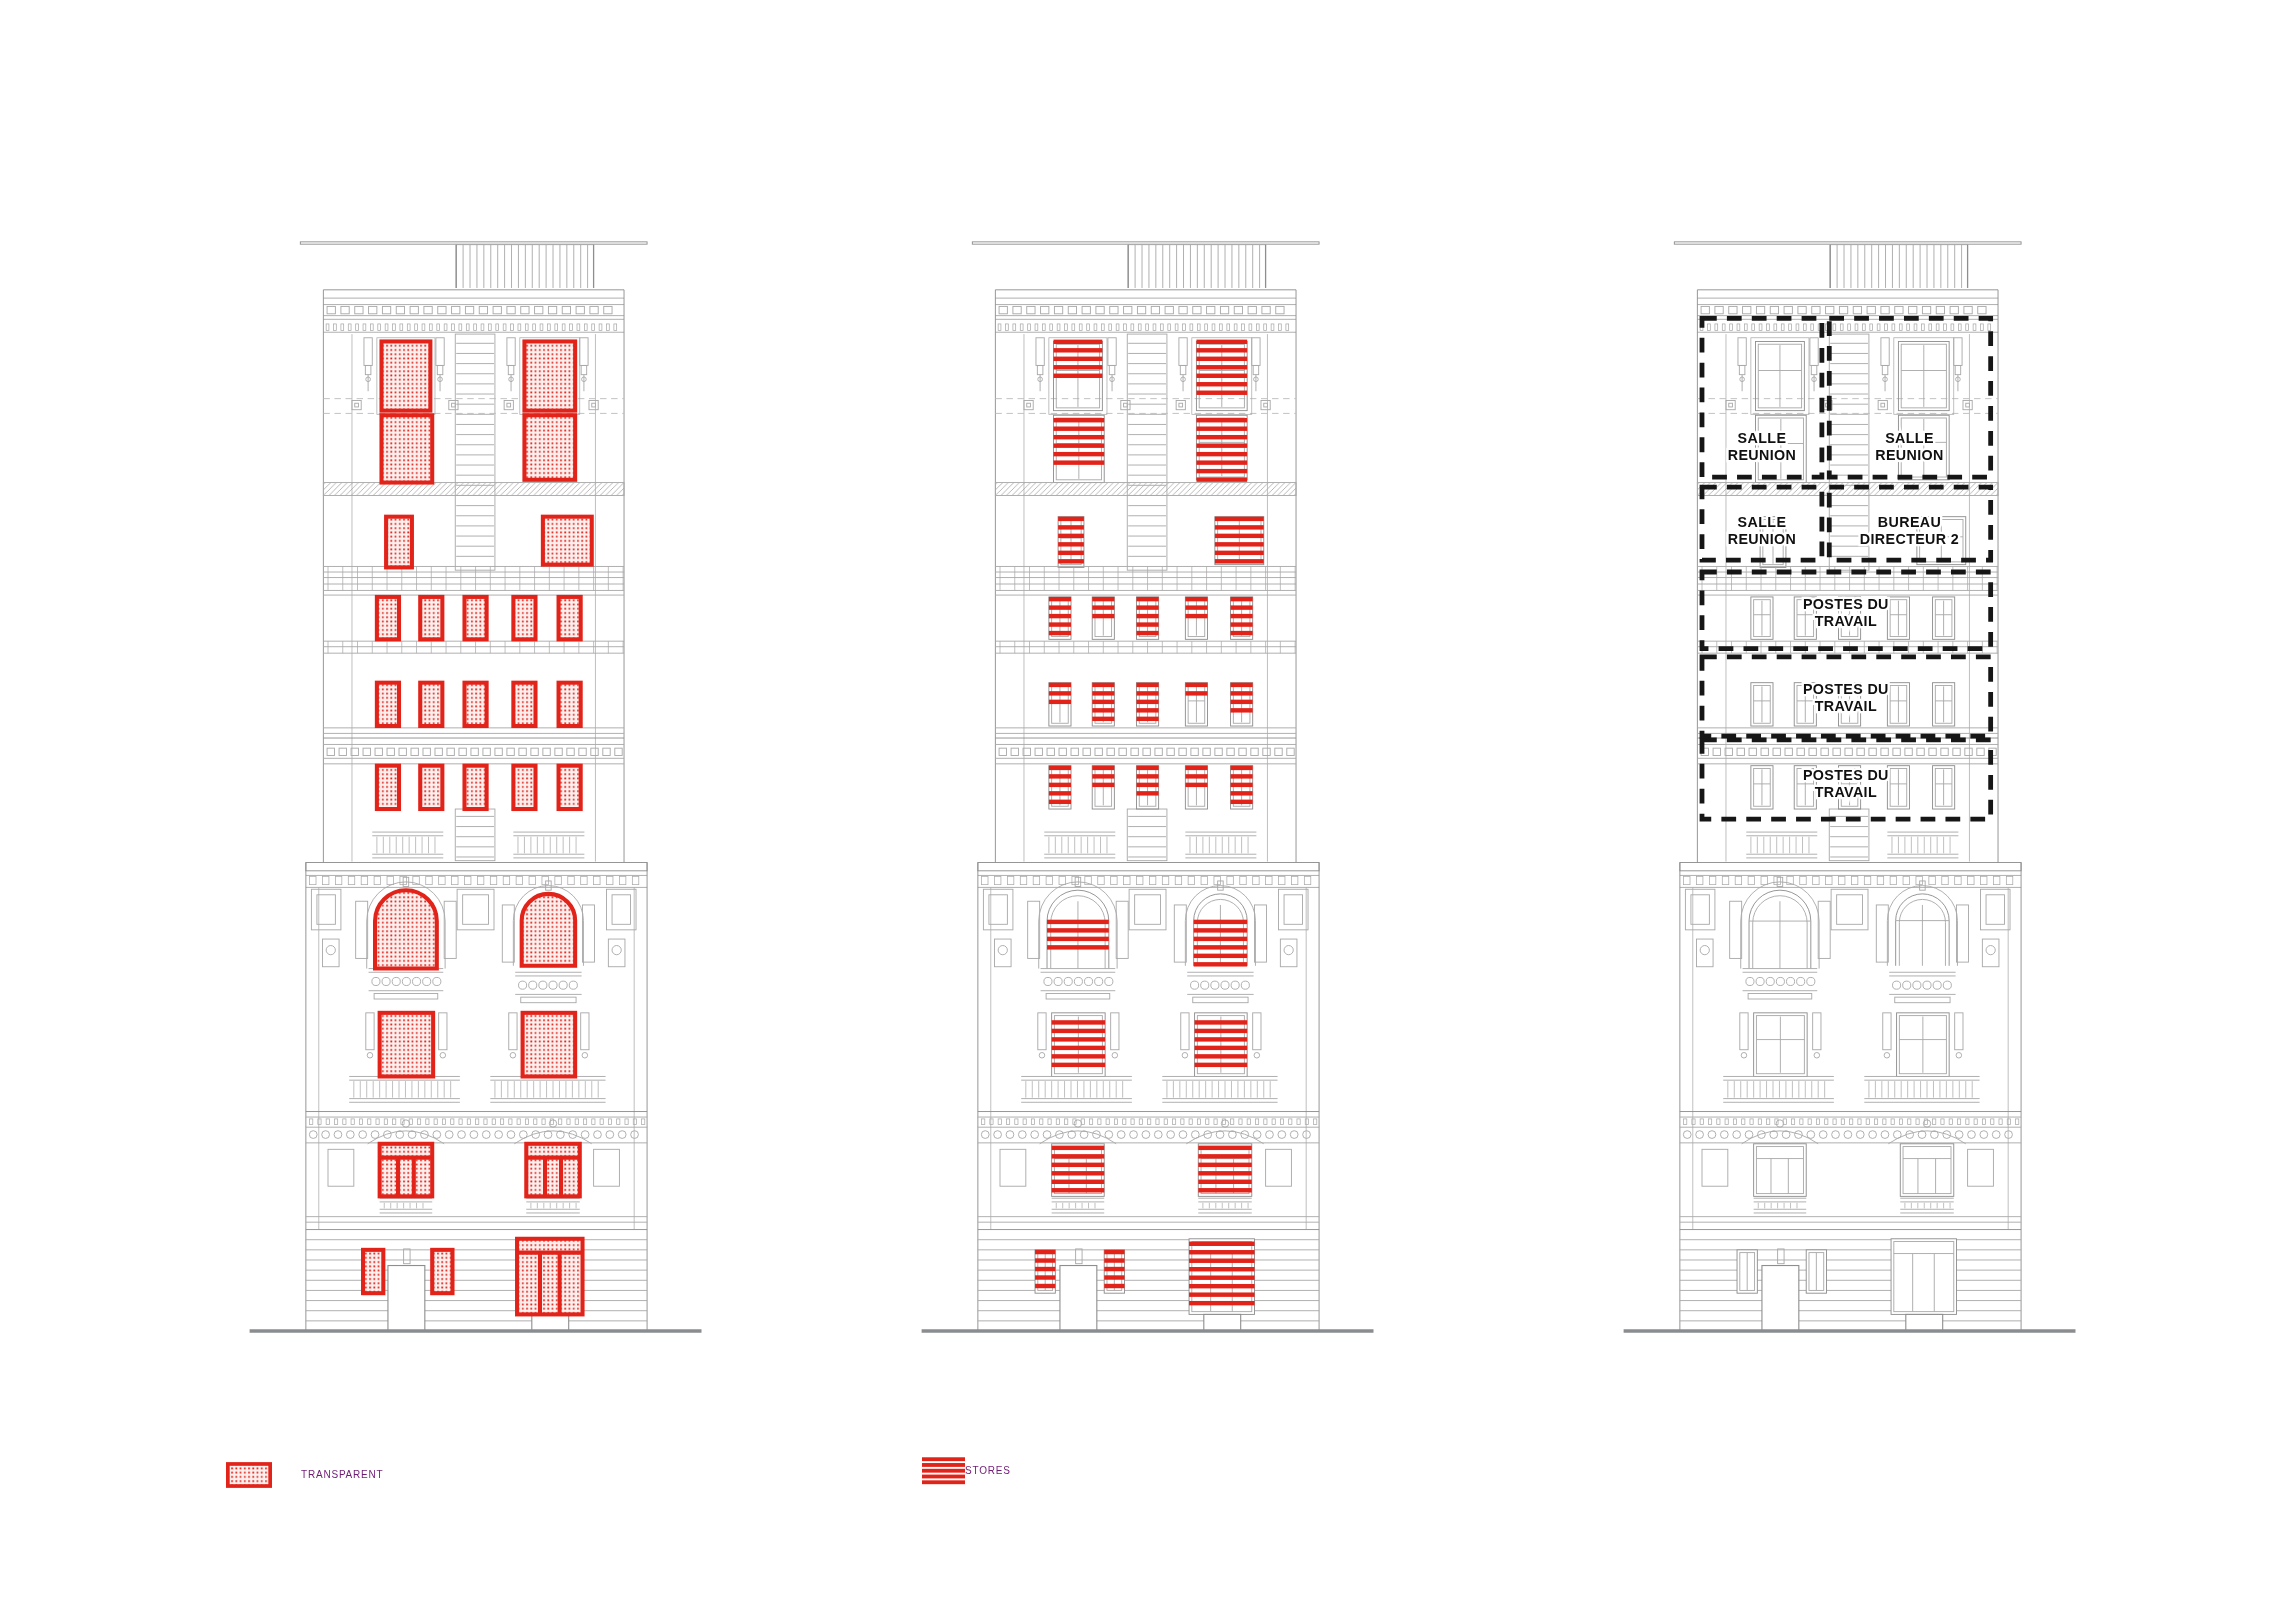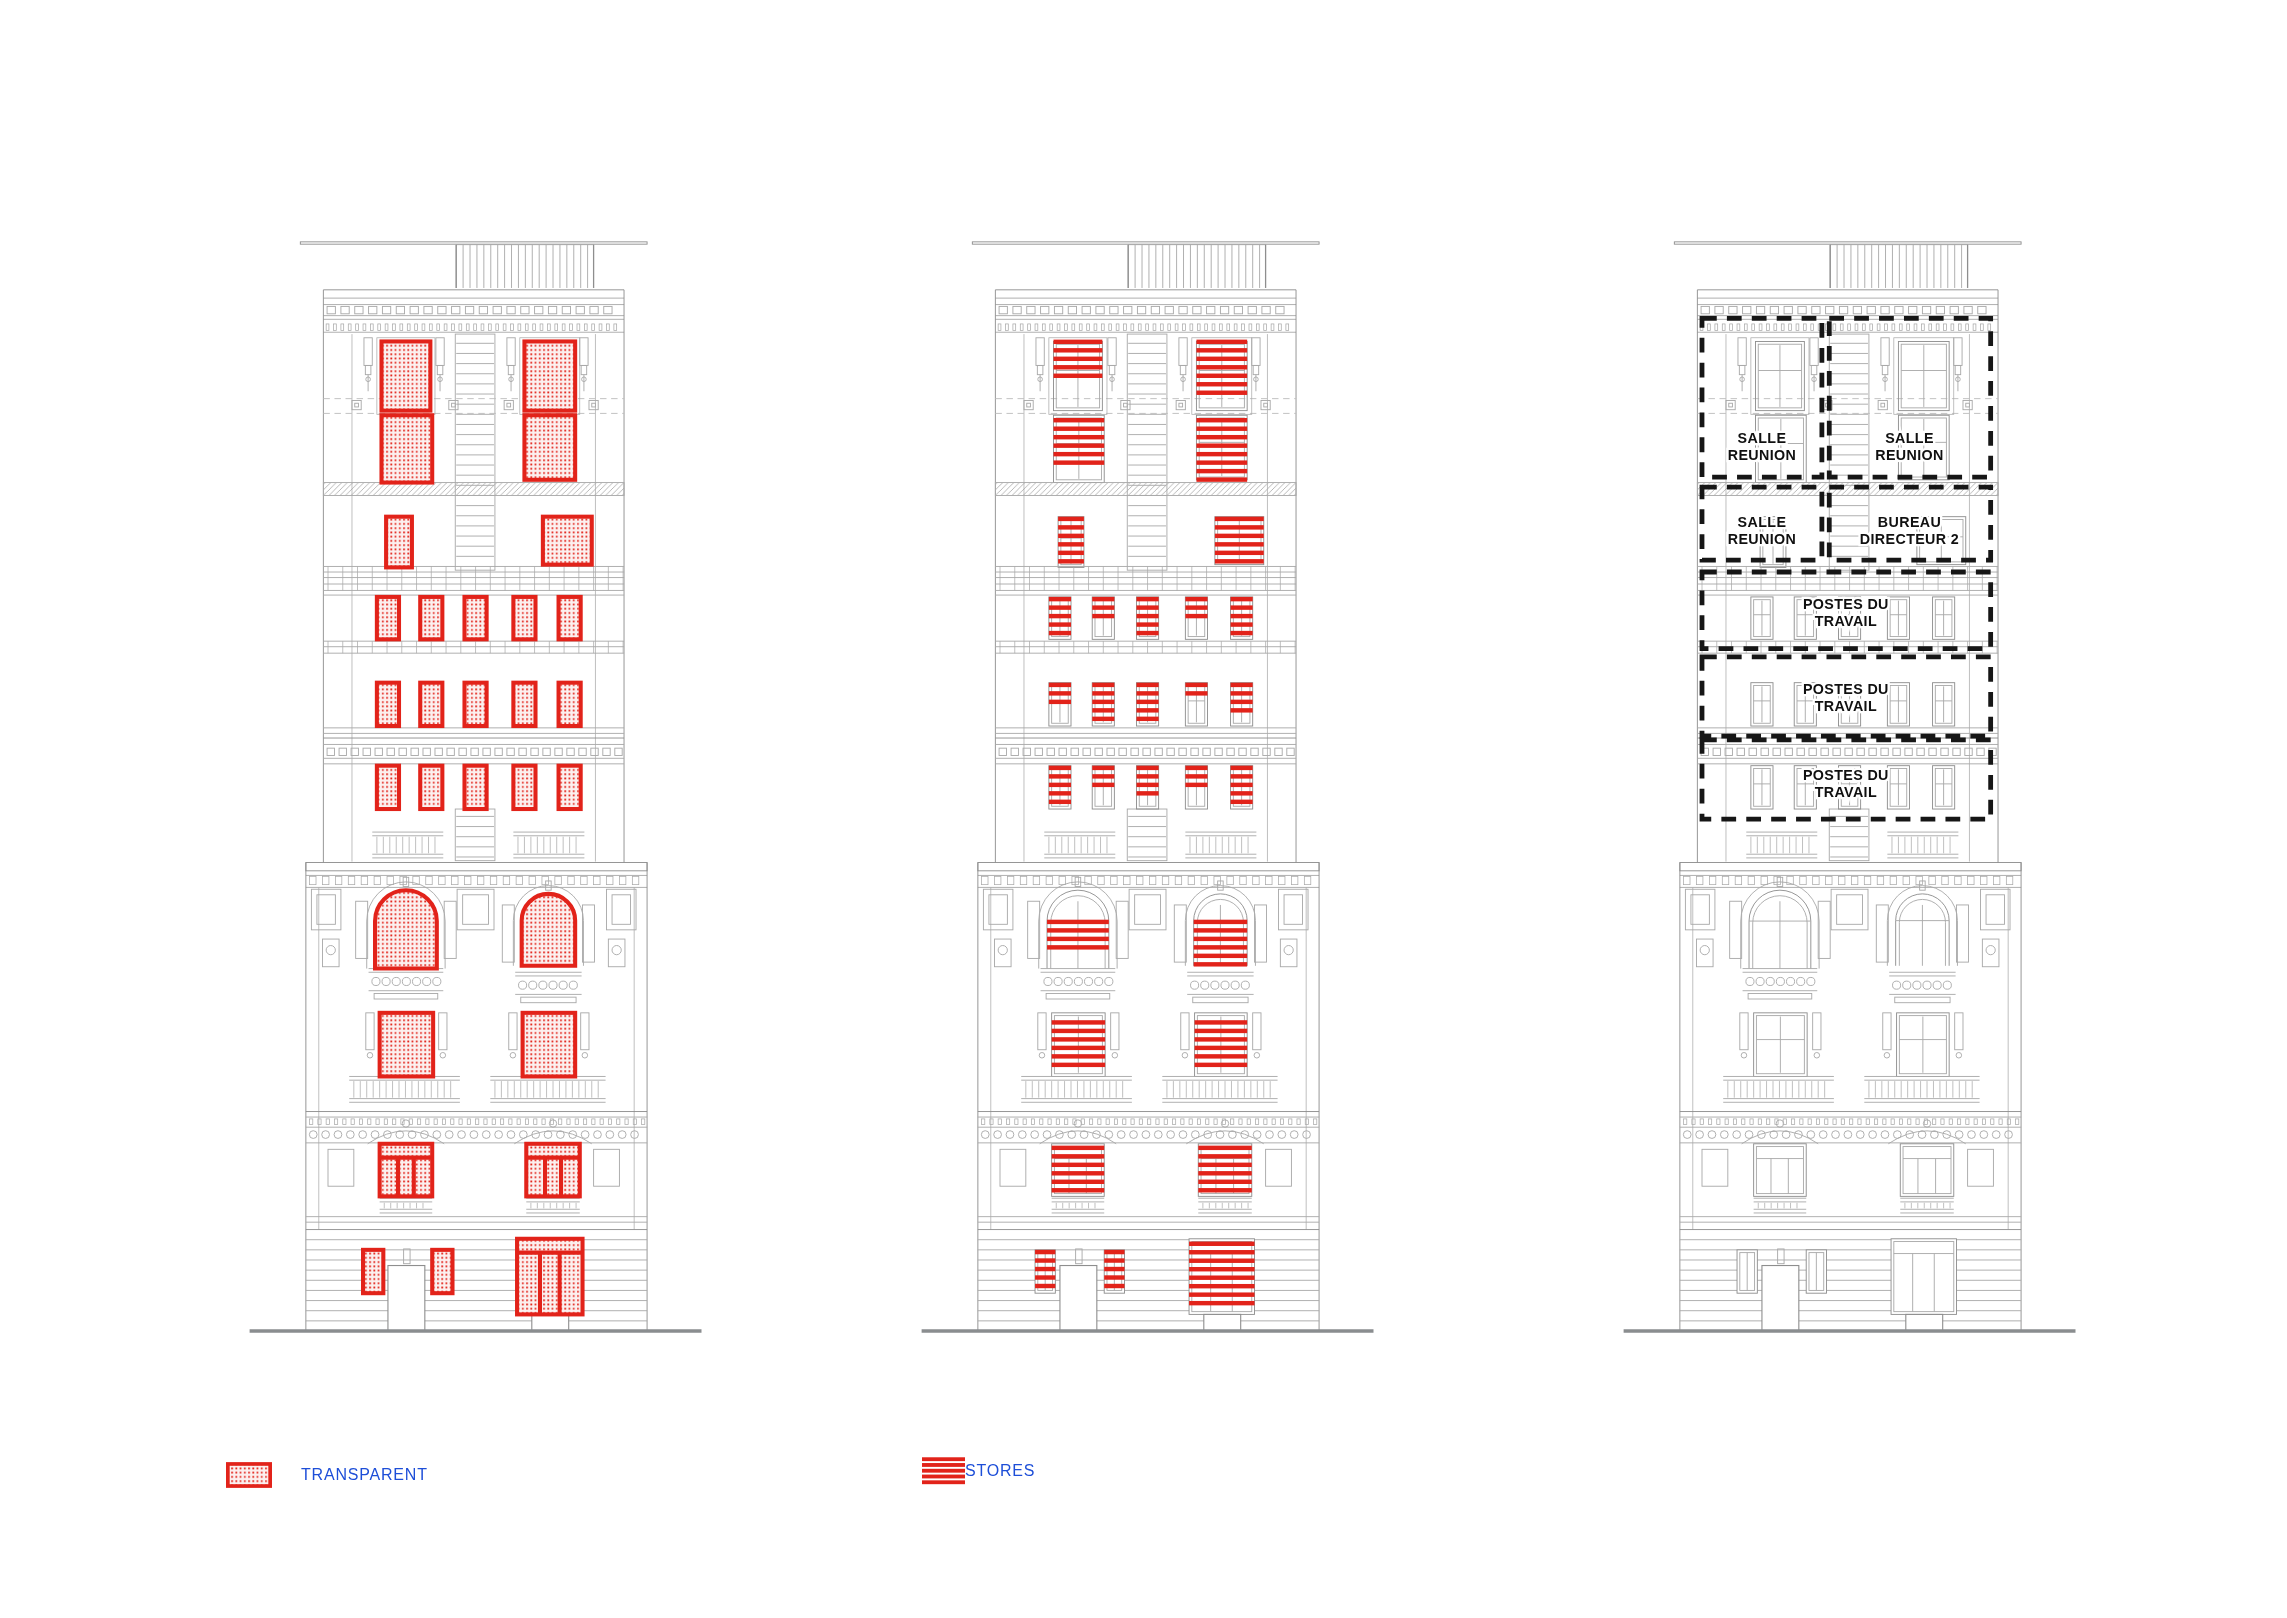--- a/index.html
+++ b/index.html
@@ -5,21 +5,21 @@
   html,body{margin:0;padding:0;background:#ffffff;}
   body{width:2288px;height:1619px;font-family:"Liberation Sans",sans-serif;}
   .canvas{position:relative;width:2288px;height:1589px;background:#fff;overflow:hidden;}
   .building{position:absolute;top:237px;width:498px;height:1121px;}
   .building svg{display:block;}
   .legend-item{position:absolute;display:flex;align-items:center;}
   #legend-transparent{left:226px;top:1462px;}
   #legend-transparent .legend-label{margin-left:29px;}
   #legend-stores{left:922px;top:1457px;}
   #legend-stores .legend-label{}
-  .legend-label{font-size:16px;letter-spacing:0.8px;color:#1d4ed8;line-height:26px;white-space:nowrap;}
+  .legend-label{font-size:10px;letter-spacing:0.8px;color:#701a75;line-height:26px;white-space:nowrap;}
   .swatch{display:inline-block;line-height:0;}
 </style>
 </head>
 <body>
 
 <div class="canvas">
   <div class="building" style="left: 245px;">
       <svg viewBox="-60 -5 540 1215" width="498" height="1121">
         <defs>
           <pattern id="hp0" width="4.6" height="4.6" patternUnits="userSpaceOnUse">

